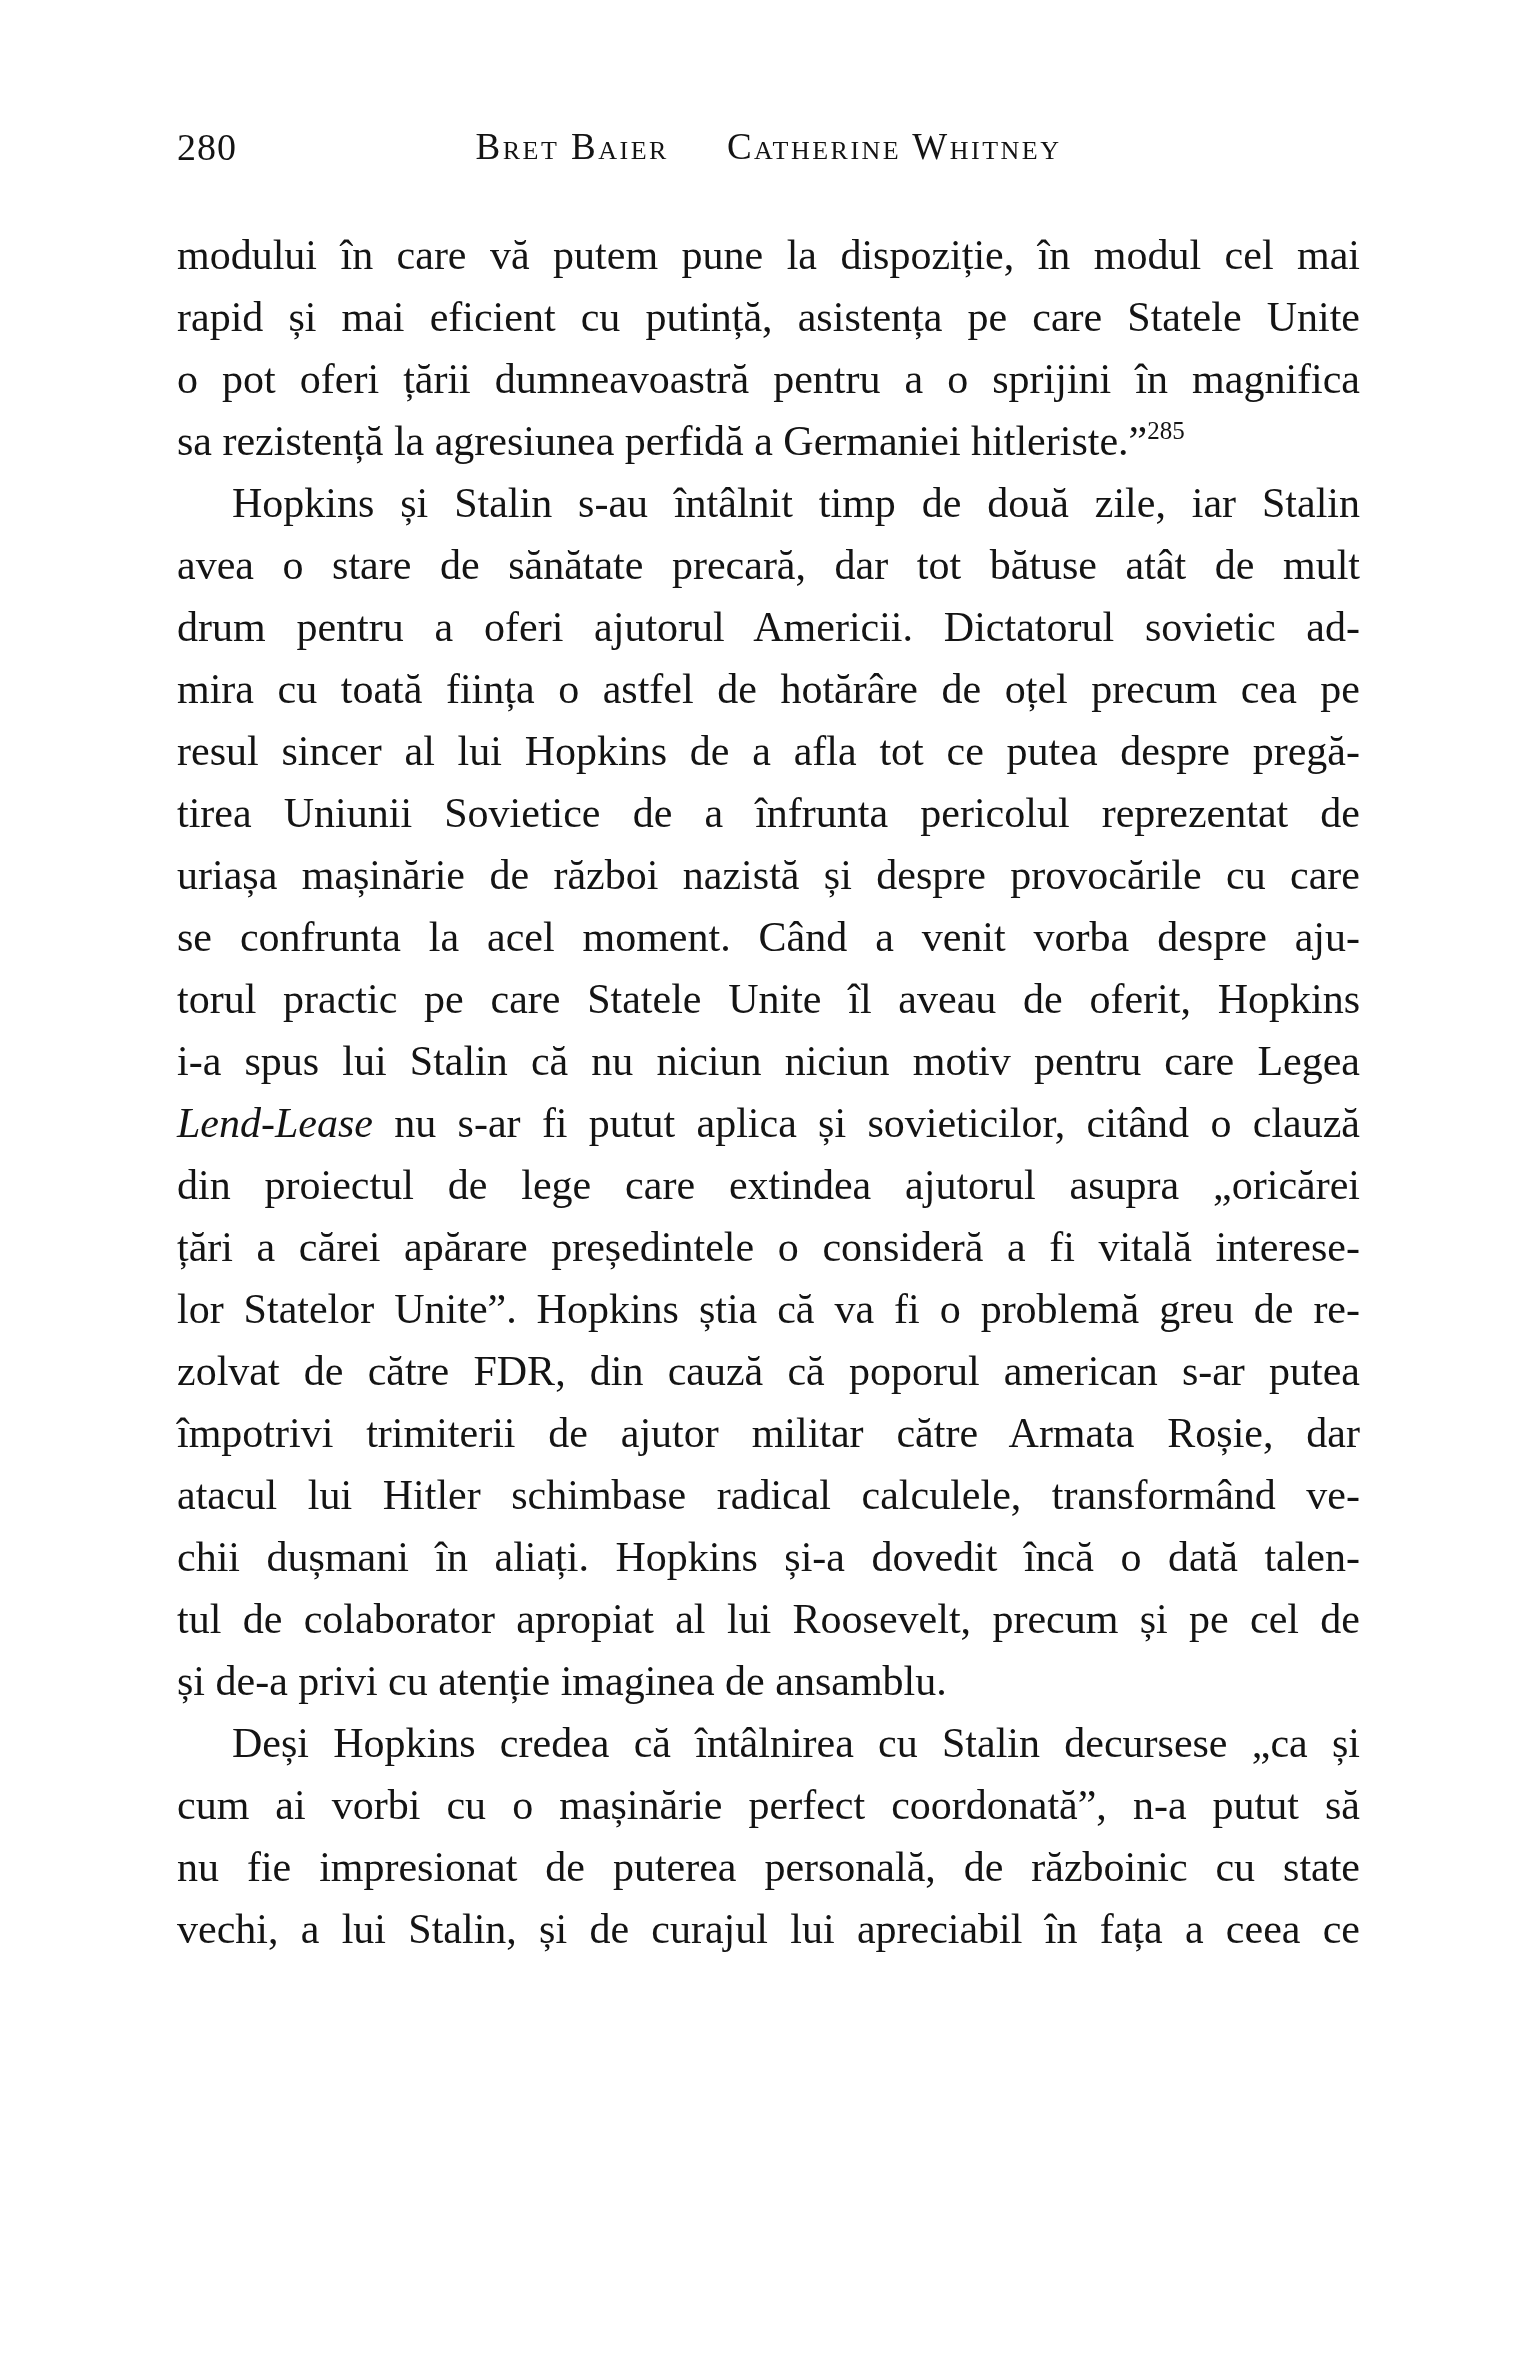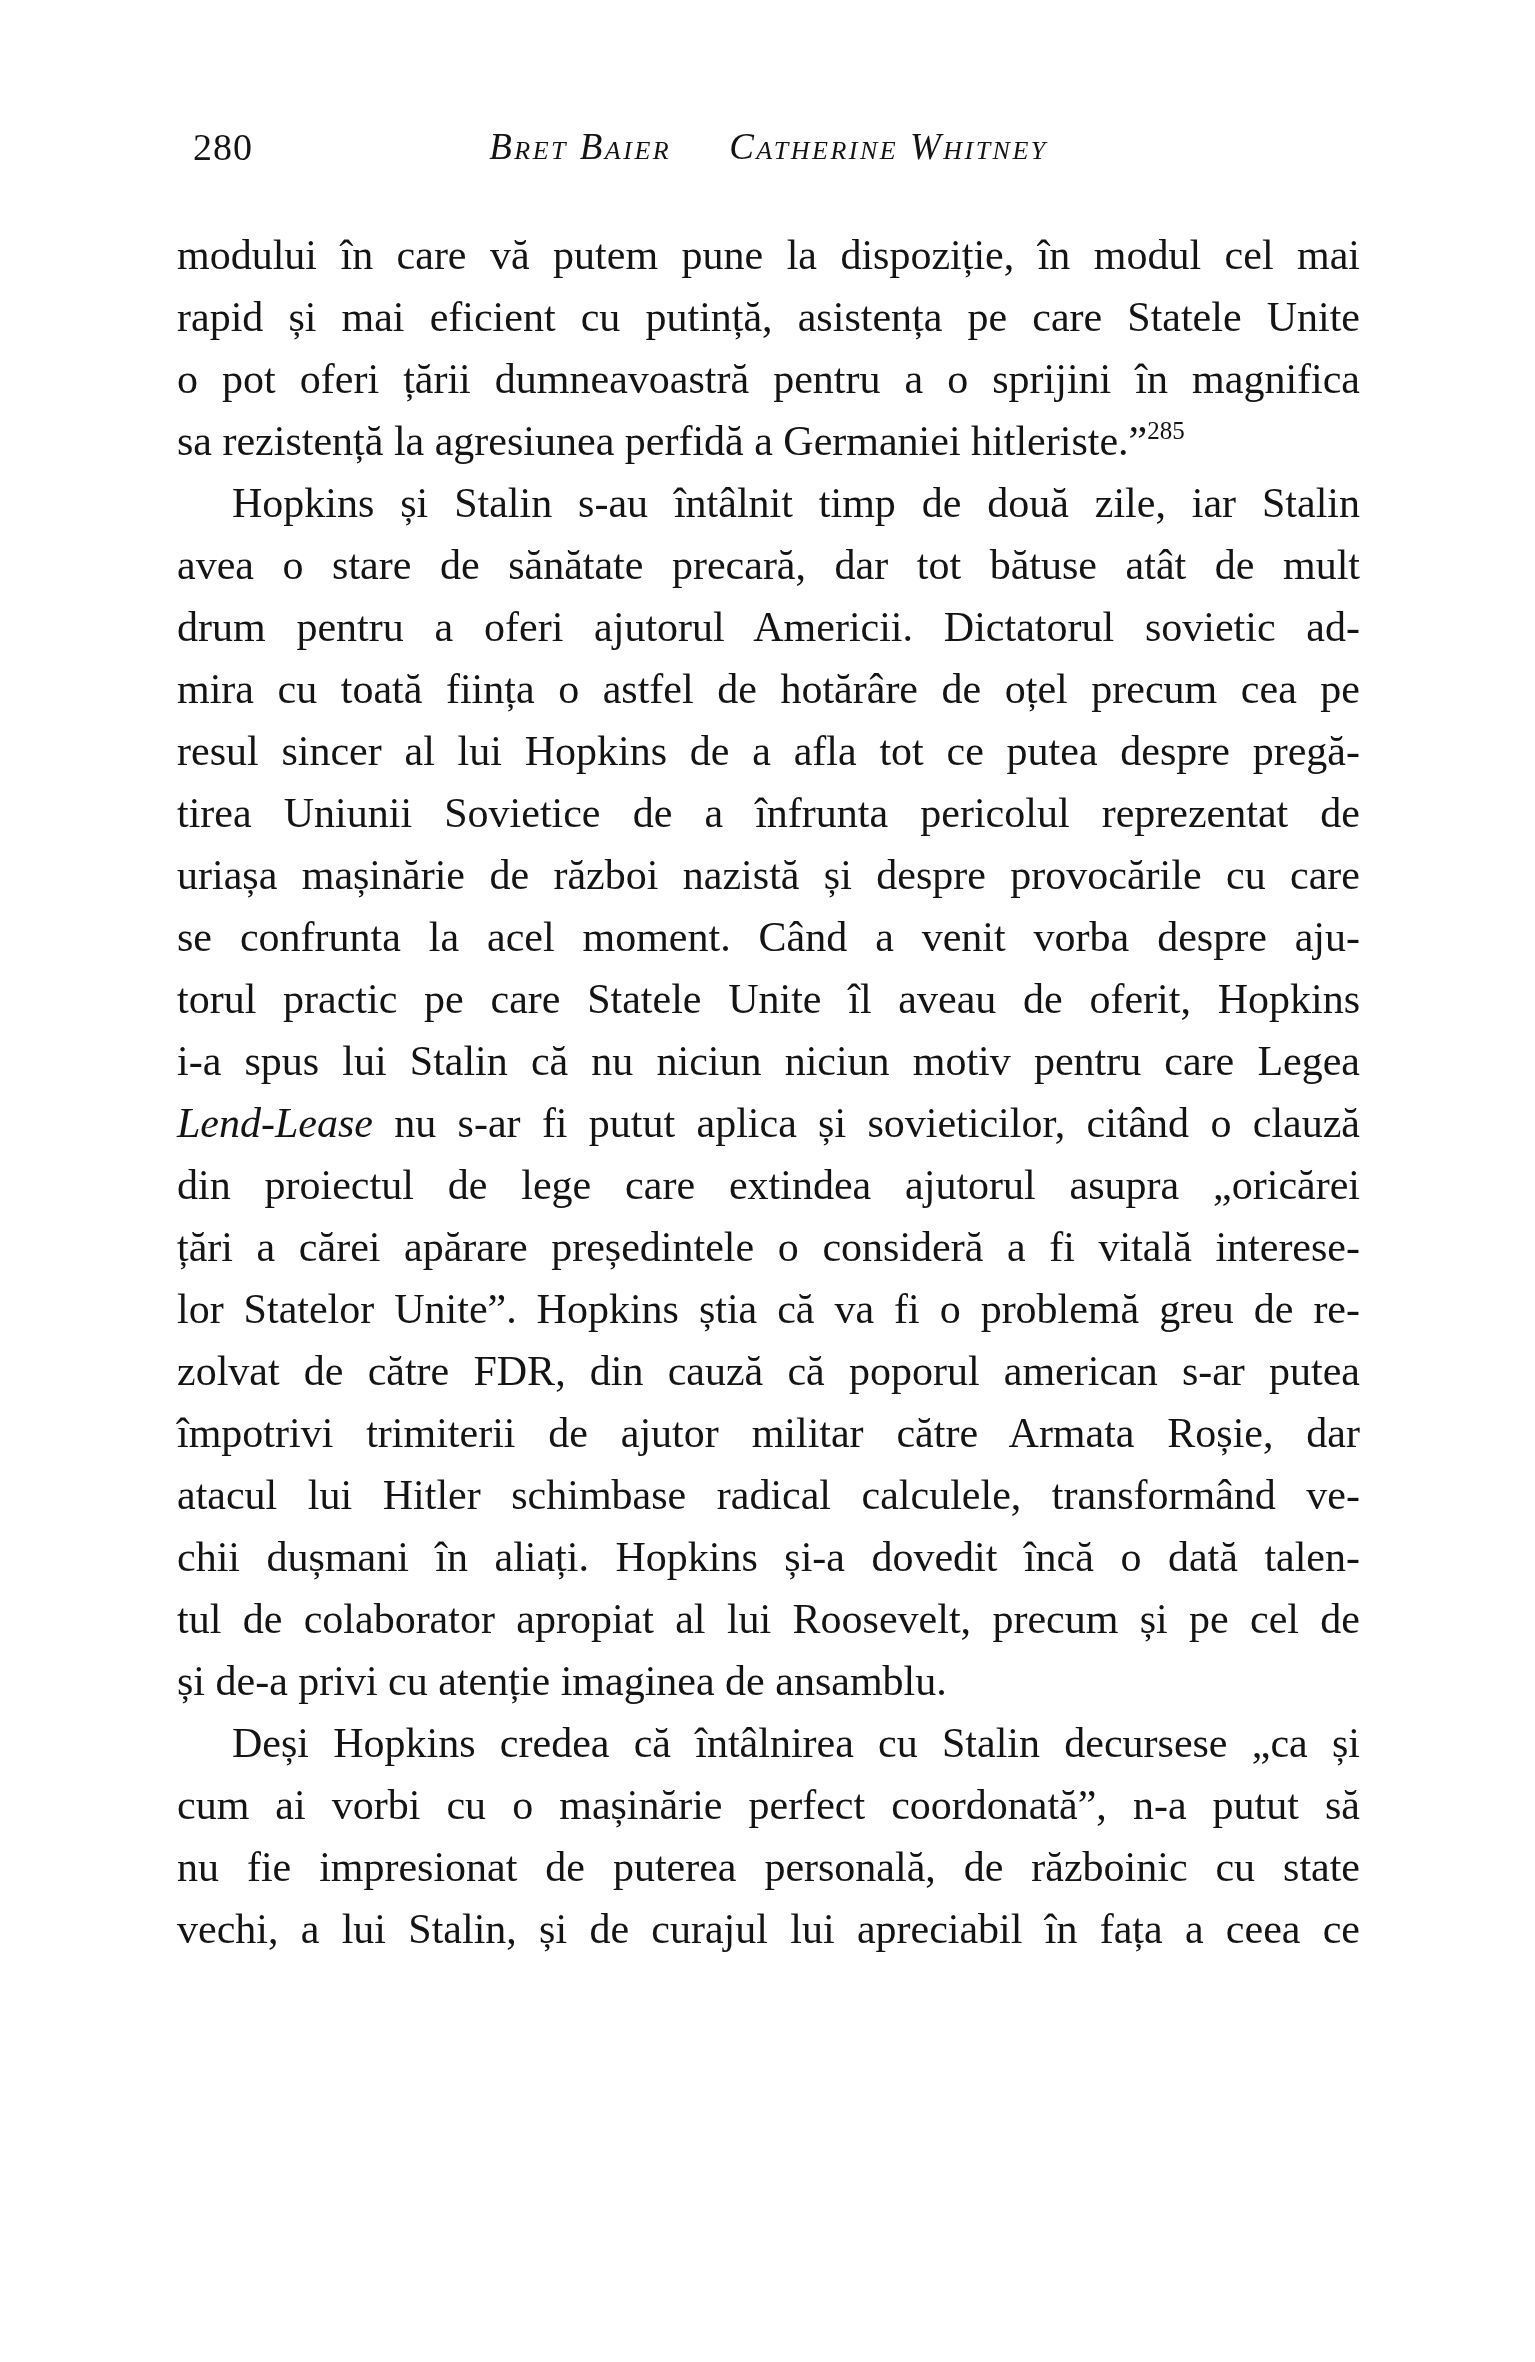--- a/index.html
+++ b/index.html
@@ -21,36 +21,35 @@
   .running-head {
     position: absolute;
     top: 124px;
     left: 177px;
     width: 1183px;
     height: 46px;
     line-height: 46px;
   }
   .folio {
     position: absolute;
-    left: 16px;
+    left: 0;
     top: 0;
     font-size: 38px;
     letter-spacing: 1px;
   }
   .authors {
     width: 100%;
     text-align: left;
     font-variant: small-caps;
     font-size: 37px;
     letter-spacing: 2.5px;
     display: flex;
     justify-content: center;
     gap: 58px;
     white-space: nowrap;
-    font-style: italic;
   }
   .text-block {
     position: absolute;
     top: 224px;
     left: 177px;
     width: 1183px;
   }
   .line {
     font-size: 42px;
     line-height: 62px;

